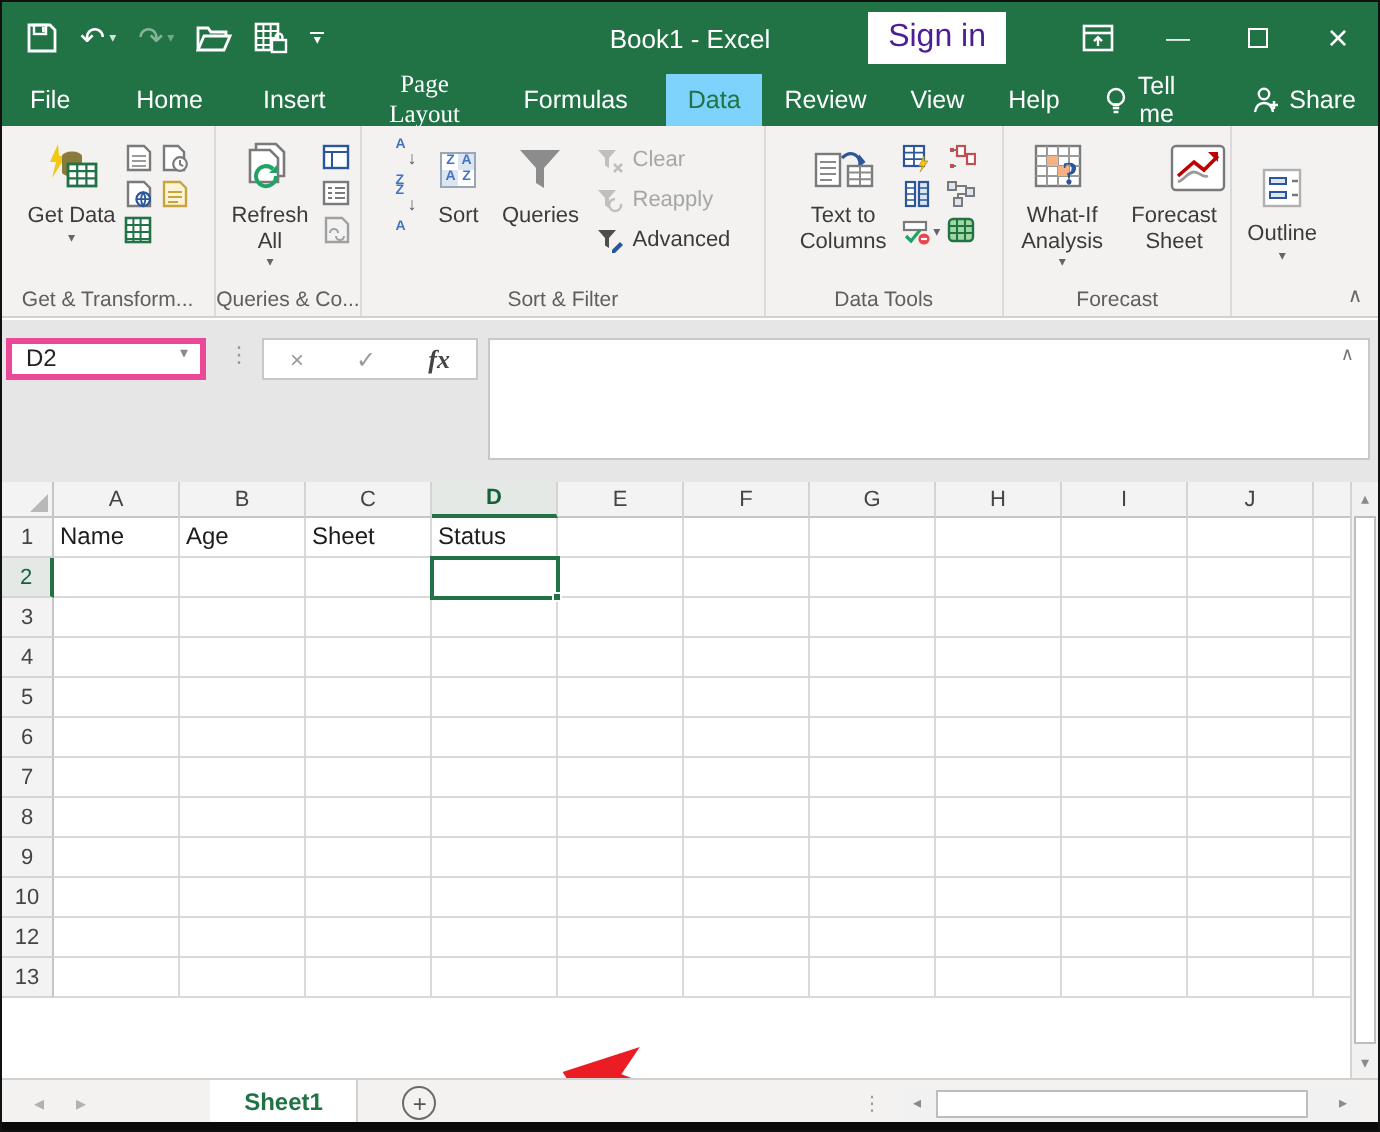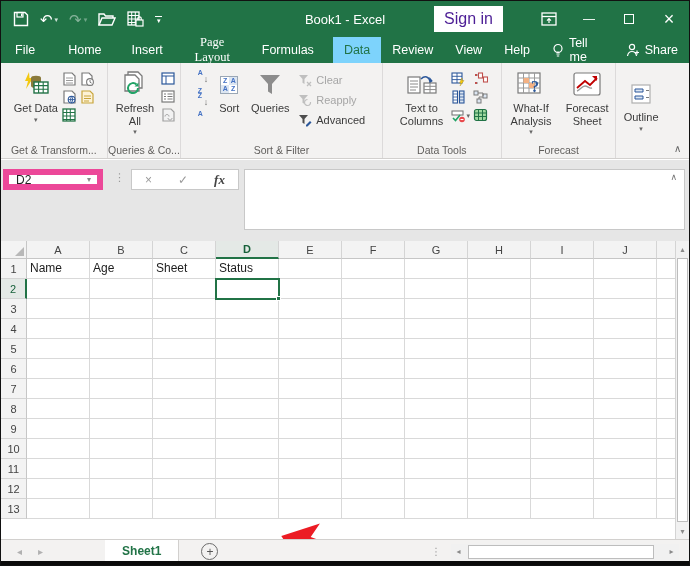--- a/index.html
+++ b/index.html
@@ -42,21 +42,21 @@
   .sorticon { width:18px; height:18px; border:1px solid #9aa7b5; display:grid; grid-template-columns:1fr 1fr; grid-template-rows:1fr 1fr; font-size:7px; font-weight:bold; color:#4472c4; text-align:center; line-height:8px; background:#fff; }
   .sorticon span:nth-child(2){ background:#dce6f2; }
   .sorticon span:nth-child(3){ background:#dce6f2; }
   .azlbl { font-size:7px; font-weight:bold; color:#4472c4; line-height:6px; text-align:center; }
   .azarrow { font-size:9px; color:#666; line-height:10px;}
   .azbox { display:flex; align-items:center; gap:1px; height:16px; }
   .collapse-zone { display:flex; align-items:flex-end; justify-content:center; padding:0 0 4px 0; width:23px; color:#666; font-size:10px; }
 
   
   .formula-row { position:absolute; left:0; top:159px; width:100%; height:81px; background:#e6e6e6; }
-  .namebox { position:absolute; left:2px; top:9px; width:100px; height:21px; background:#fff; border:6px solid #ec4899; display:flex; align-items:center; font-size:12px; color:#222; padding-left:7px; }
+  .namebox { position:absolute; left:2px; top:9px; width:100px; height:21px; background:#fff; border:3px solid #ec4899; display:flex; align-items:flex-start; font-size:12px; color:#222; padding-left:7px; }
   .namebox .nb-caret { position:absolute; right:6px; font-size:8px; color:#8a8a8a; }
   .fdots { position:absolute; left:113px; top:11px; color:#9a9a9a; font-size:11px; letter-spacing:0; }
   .fbtns { position:absolute; left:130px; top:9px; width:108px; height:21px; background:#fff; border:1px solid #c8c8c8; display:flex; align-items:center; justify-content:space-around; }
   .fbtns .fb { font-size:12px; color:#9a9a9a; }
   .fbtns .fx { font-family:"Liberation Serif", serif; font-style:italic; font-weight:bold; color:#444; font-size:13px; }
   .fbar { position:absolute; left:243px; top:9px; width:441px; height:61px; background:#fff; border:1px solid #c8c8c8; }
   .fbar .fchev { position:absolute; right:7px; top:2px; color:#777; font-size:9px; }
 
   
   .grid { position:absolute; left:0; top:240px; width:676px; height:298px; background:#fff; font-size:11px; }
@@ -434,21 +434,21 @@
               <rect x="1" y="1" width="22" height="20" fill="#fff" stroke="#7a7a7a" stroke-width="1.2"></rect>
               <path d="M1 6h22M1 11h22M1 16h22M6.5 1v20M12 1v20M17.5 1v20" stroke="#9a9a9a" stroke-width="1"></path>
               <rect x="6.5" y="6" width="5.5" height="5" fill="#f4b183"></rect>
               <rect x="12" y="11" width="5.5" height="5" fill="#f4b183"></rect>
               <text x="14" y="20" font-size="16" font-weight="bold" fill="#2b579a" font-family="Liberation Serif, serif">?</text>
             </svg>
         </span>
         <span>What-If Analysis</span>
         <span class="drop">▾</span>
       </div>
-      <div class="bigbtn" style="width:54px;">
+      <div class="bigbtn" style="width:54px;align-items:flex-end;">
         <span class="bicon">
           <svg width="28" height="26" viewBox="0 0 28 26">
               <rect x="1" y="1" width="26" height="22" rx="2" fill="#fff" stroke="#7a7a7a" stroke-width="1.2"></rect>
               <path d="M4 19c3-1 5-5 8-5s4 3 7 2" fill="none" stroke="#9a9a9a" stroke-width="1.4"></path>
               <path d="M4 16L12 9l5 4 7-7" fill="none" stroke="#c00000" stroke-width="1.8"></path>
               <path d="M24 4h-5l5 5z" fill="#c00000"></path>
             </svg>
         </span>
         <span>Forecast Sheet</span>
       </div>
@@ -641,34 +641,20 @@
           <div class="cell"></div>
           <div class="cell"></div>
           <div class="cell"></div>
           <div class="cell"></div>
           <div class="cell"></div>
           <div class="cell"></div>
           <div class="cell"></div>
           <div class="cell partial"></div>
         </div>
         <div class="grow">
-          <div class="row-h">11</div>
-          <div class="cell"></div>
-          <div class="cell"></div>
-          <div class="cell"></div>
-          <div class="cell"></div>
-          <div class="cell"></div>
-          <div class="cell"></div>
-          <div class="cell"></div>
-          <div class="cell"></div>
-          <div class="cell"></div>
-          <div class="cell"></div>
-          <div class="cell partial"></div>
-        </div>
-        <div class="grow">
           <div class="row-h">12</div>
           <div class="cell"></div>
           <div class="cell"></div>
           <div class="cell"></div>
           <div class="cell"></div>
           <div class="cell"></div>
           <div class="cell"></div>
           <div class="cell"></div>
           <div class="cell"></div>
           <div class="cell"></div>

